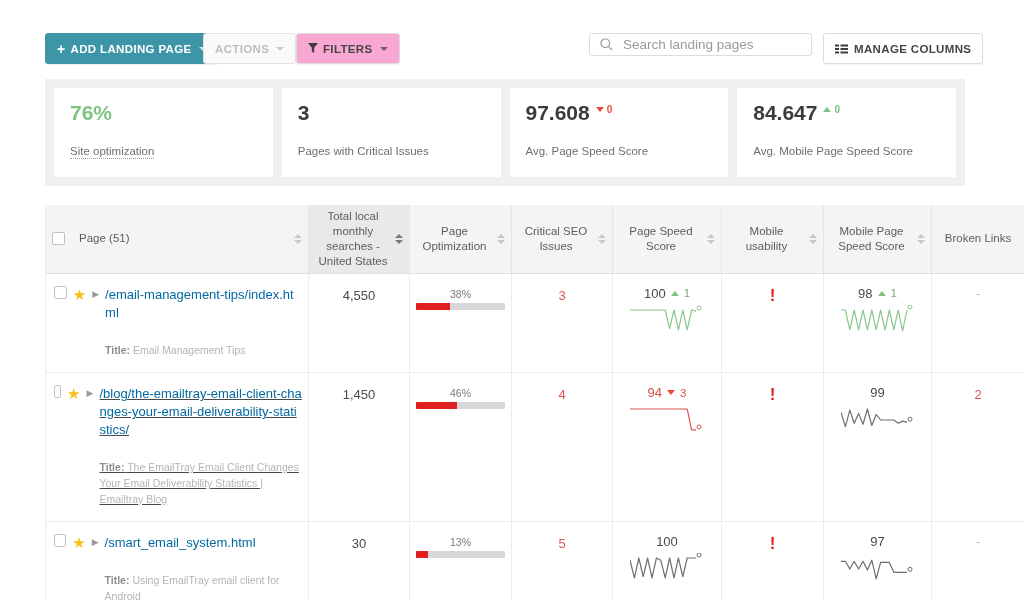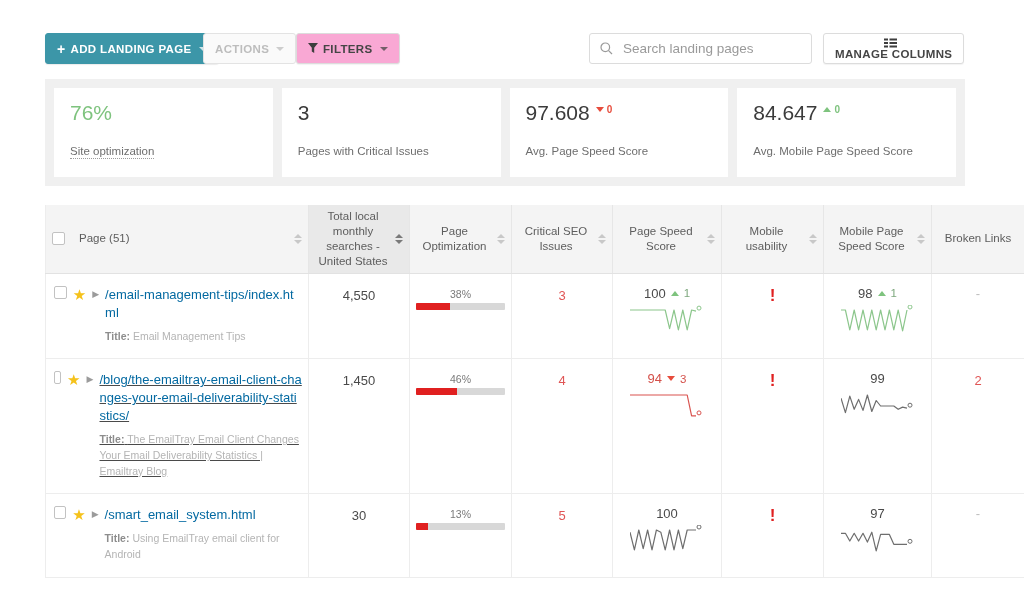--- a/index.html
+++ b/index.html
@@ -41,51 +41,50 @@
   }
   .caret {
     display: inline-block; margin-left: 7px;
     width: 0; height: 0; border-left: 4px solid transparent;
     border-right: 4px solid transparent; border-top: 4px solid currentColor;
     opacity: .75;
   }
   .funnel { display:inline-block; margin-right: 5px; line-height: 0; }
 
   .search-wrap {
-    position: absolute; left: 589px; top: 33px; width: 223px; height: 31px;
+    position: absolute; left: 589px; top: 33px; width: 223px; height: 23px;
     border: 1px solid #dcdcdc; border-radius: 3px; background: #fff;
     display: flex; align-items: center;
   }
   .search-wrap .mag { margin: 0 8px 0 10px; line-height: 0; }
   .search-input {
     border: 0; outline: 0; font-size: 13.5px; color: #8a8a8a;
     font-family: "Liberation Sans", sans-serif;
     width: 180px; background: transparent;
   }
   .search-input::placeholder { color: #9a9a9a; }
   #btn-columns {
     left: 823px; top: 33px; height: 31px;
     background: #fff; color: #454545; border: 1px solid #dcdcdc;
     box-shadow: 0 1px 1px rgba(0,0,0,.05);
-    flex-direction: column;
   }
   .cols-icon { display:inline-block; margin-right: 6px; line-height: 0; }
 
   
   .kpi-strip {
     position: absolute; left: 45px; top: 79px; width: 920px; height: 107px;
     background: #f0f0f0; padding: 9px 9px;
     display: flex; gap: 9px;
   }
   .kpi-card {
     background: #fff; flex: 1 1 0; padding: 14px 16px 10px 16px;
     min-width: 0;
   }
   .kpi-value-row { display: flex; align-items: flex-start; }
-  .kpi-value { font-size: 21px; font-weight: 400; color: #3b3b3b; line-height: 1.05; }
+  .kpi-value { font-size: 21px; font-weight: 700; color: #3b3b3b; line-height: 1.05; }
   .kpi-value.green { color: #7ec37e; }
   .kpi-delta { margin-left: 6px; display: inline-flex; align-items: center; gap: 3px; padding-top: 2px; }
   .tri { width: 0; height: 0; border-left: 4px solid transparent; border-right: 4px solid transparent; }
   .tri.down { border-top: 5px solid #e74c3c; }
   .tri.up { border-bottom: 5px solid #7ec37e; }
   .delta-num { font-size: 10px; font-weight: 600; }
   .delta-num.neg { color: #e74c3c; }
   .delta-num.pos { color: #7ec37e; }
   .kpi-label {
     margin-top: 19px; font-size: 11.5px; color: #6e6e6e; line-height: 1.45;
@@ -133,21 +132,21 @@
   table.grid th:first-child, table.grid td:first-child { border-left: 1px solid #ededed; }
 
   .chk {
     width: 13px; height: 13px; border: 1px solid #c2c2c2; background: #fff;
     border-radius: 2px; display: inline-block; vertical-align: middle; cursor: pointer;
   }
   .page-flex { display: flex; align-items: flex-start; gap: 6px; }
   .star { color: #f5c21b; font-size: 15px; line-height: 1; margin-top: 1px; }
   .expander { color: #9b9b9b; font-size: 9px; line-height: 1; margin-top: 4px; cursor: pointer; }
   .url { font-size: 13px; color: #0369a1; line-height: 1.38; word-break: break-all; }
-  .title-line { margin-top: 7px; font-size: 10.5px; line-height: 1.5; color: #b4b4b4; }
+  .title-line { margin-top: 21px; font-size: 10.5px; line-height: 1.5; color: #b4b4b4; }
   .title-line b { color: #8d8d8d; font-weight: 700; }
 
   .vol { font-size: 13px; color: #4a4a4a; padding-top: 2px; }
 
   .opt-wrap { padding-top: 2px; }
   .opt-pct { font-size: 10.5px; color: #7a7a7a; text-align: center; margin-bottom: 3px; }
   .bar { height: 7px; background: #d8d8d8; border-radius: 1px; overflow: hidden; }
   .bar > span { display: block; height: 100%; background: #e02020; }
 
   .issues { font-size: 13px; color: #e05555; padding-top: 2px; }

